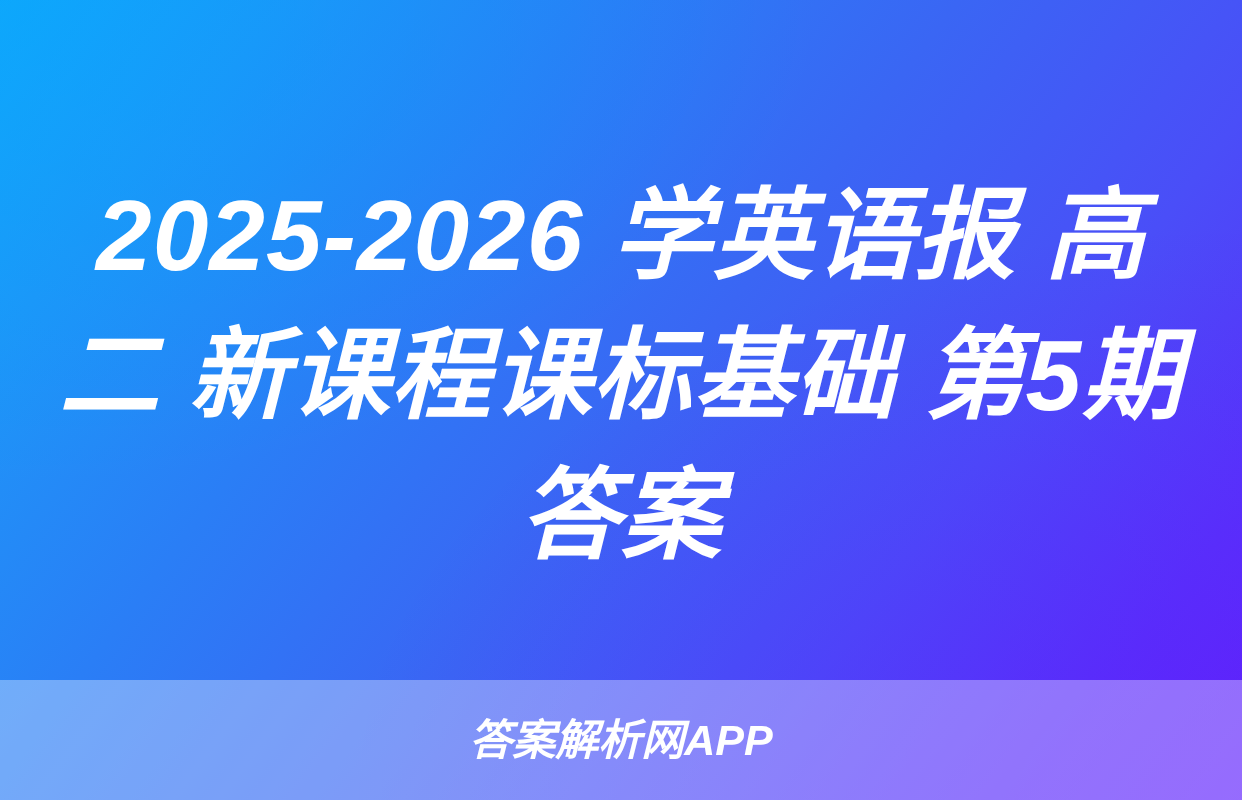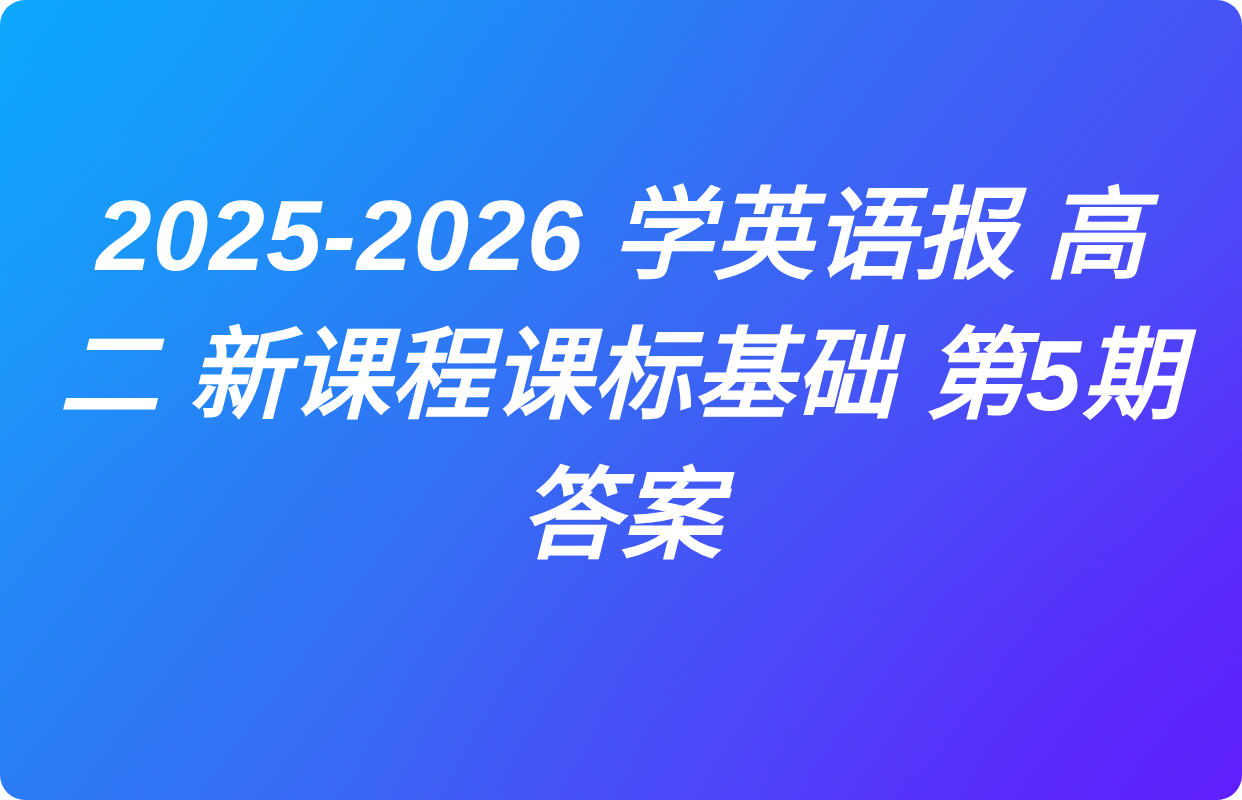--- a/index.html
+++ b/index.html
@@ -19,21 +19,20 @@
     
     background:
       linear-gradient(127deg,
         #14a6fb 0%,
         #1e95f8 14%,
         #2a7ef6 32%,
         #3a66f4 52%,
         #4a4ef8 72%,
         #5734fa 88%,
         #5f27fb 100%);
-    border-radius: 25px;
   }
 
   
   .card::after {
     content: "";
     position: absolute;
     inset: 0;
     pointer-events: none;
     background:
       radial-gradient(120% 110% at 0% 0%, rgba(0,170,255,0.38) 0%, rgba(0,170,255,0) 55%),
@@ -95,14 +94,17 @@
 </style>
 </head>
 <body>
 
 <div class="card">
 
   <div class="title-block">
     <h1 class="title">2025-2026 学英语报 高二 新课程课标基础 第5期答案</h1>
   </div>
 
+  <div class="footer-band">
+    <span class="footer-brand">答案解析网APP</span>
+  </div>
 
 </div>
 
 </body></html>

